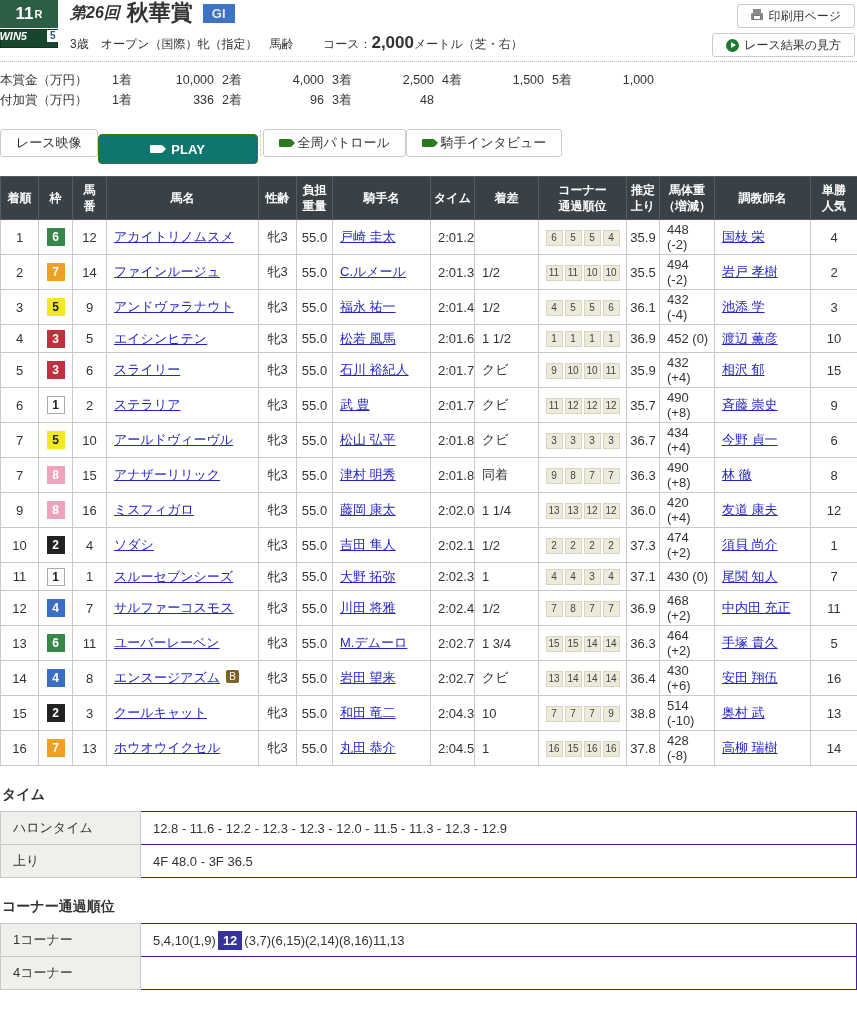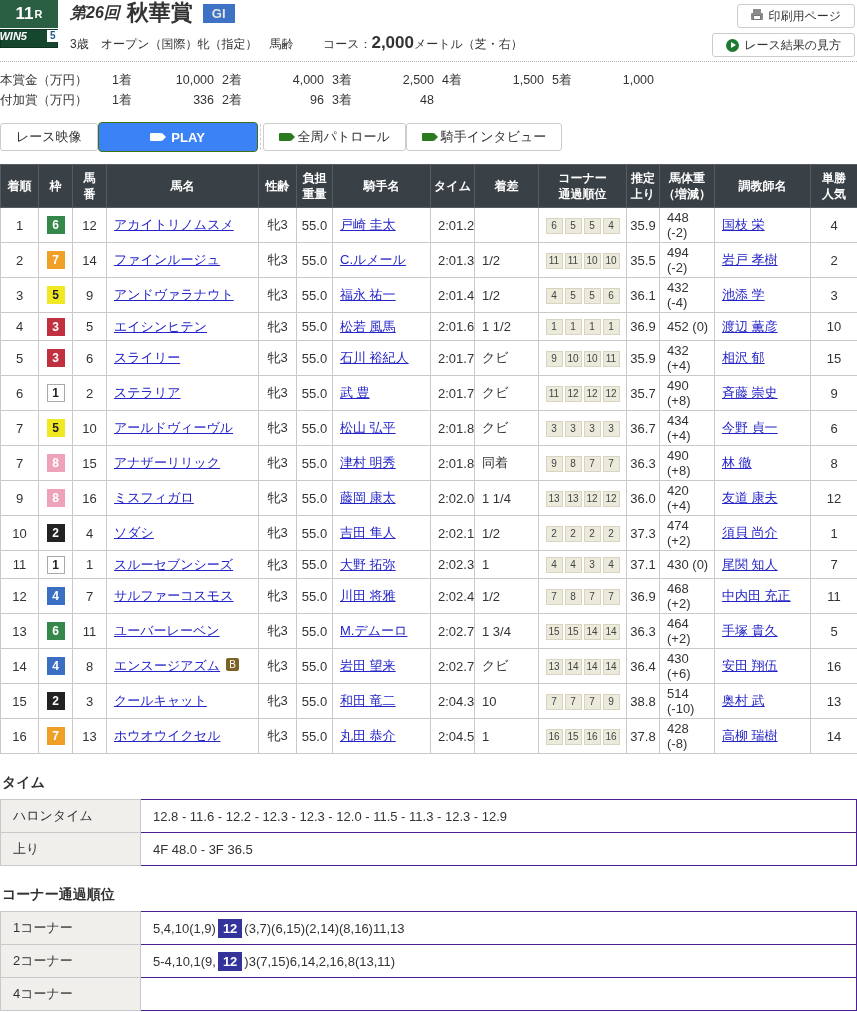--- a/index.html
+++ b/index.html
@@ -35,21 +35,21 @@
   .prize{padding:8px 0 2px 0;font-size:12.5px;}
   .prize-row{display:flex;line-height:20px;}
   .prize-label{width:112px;flex:none;}
   .pairs{display:grid;grid-template-columns:repeat(5,38px 72px);}
   .pl{text-align:left;}
   .pv{text-align:right;padding-right:8px;}
 
   
   .video-bar{display:flex;align-items:center;margin:10px 0 12px 0;}
   .btn-white{display:flex;align-items:center;justify-content:center;gap:7px;background:#fff;border:1px solid #ccc;border-radius:3px;height:28px;padding:0 15px;font-size:13px;color:#333;cursor:pointer;}
-  .btn-play{background:#3b82f6;color:#fff;border:1px solid #3e7312;border-radius:4px;width:160px;height:30px;display:flex;align-items:center;justify-content:center;gap:9px;font-weight:bold;font-size:13px;cursor:pointer;}
+  .btn-play{background:#0f766e;color:#fff;border:1px solid #3e7312;border-radius:4px;width:160px;height:30px;display:flex;align-items:center;justify-content:center;gap:9px;font-weight:bold;font-size:13px;cursor:pointer;margin-top:12px;}
   .vdiv{border-left:1px dashed #ccc;height:26px;margin:0 2px;}
   .cam{position:relative;display:inline-block;width:12px;height:8px;border-radius:1px;flex:none;}
   .cam::after{content:"";position:absolute;left:12px;top:0;border-top:4px solid transparent;border-bottom:4px solid transparent;border-left:4px solid;}
   .cam.green{background:#2c7a1f;}  .cam.green::after{border-left-color:#2c7a1f;}
   .cam.white{background:#fff;}     .cam.white::after{border-left-color:#fff;}
 
   
   table.results{border-collapse:collapse;width:857px;table-layout:fixed;}
   table.results th{background:#3a4146;color:#fff;font-size:12px;font-weight:bold;border:1px solid #565c61;padding:5px 1px;white-space:pre-line;line-height:1.35;}
   table.results td{border:1px solid #c9c9c9;text-align:center;padding:2px 3px;height:23px;font-size:13px;}
@@ -477,23 +477,19 @@
     </table>
 
   <div class="sec-title">コーナー通過順位</div>
   <table class="kv">
     <tbody id="corner-body">
         <tr>
     <th>1コーナー</th>
     <td><span>5,4,10(1,9)</span><span class="hl">12</span><span>(3,7)(6,15)(2,14)(8,16)11,13</span></td>
   </tr>
         <tr>
-    <th>2コーナー</th>
-    <td><span>5-4,10,1(9,</span><span class="hl">12</span><span>)3(7,15)6,14,2,16,8(13,11)</span></td>
-  </tr>
-        <tr>
     <th>4コーナー</th>
     <td></td>
   </tr>
       </tbody>
   </table>
 
 </div>
 
 </body></html>

